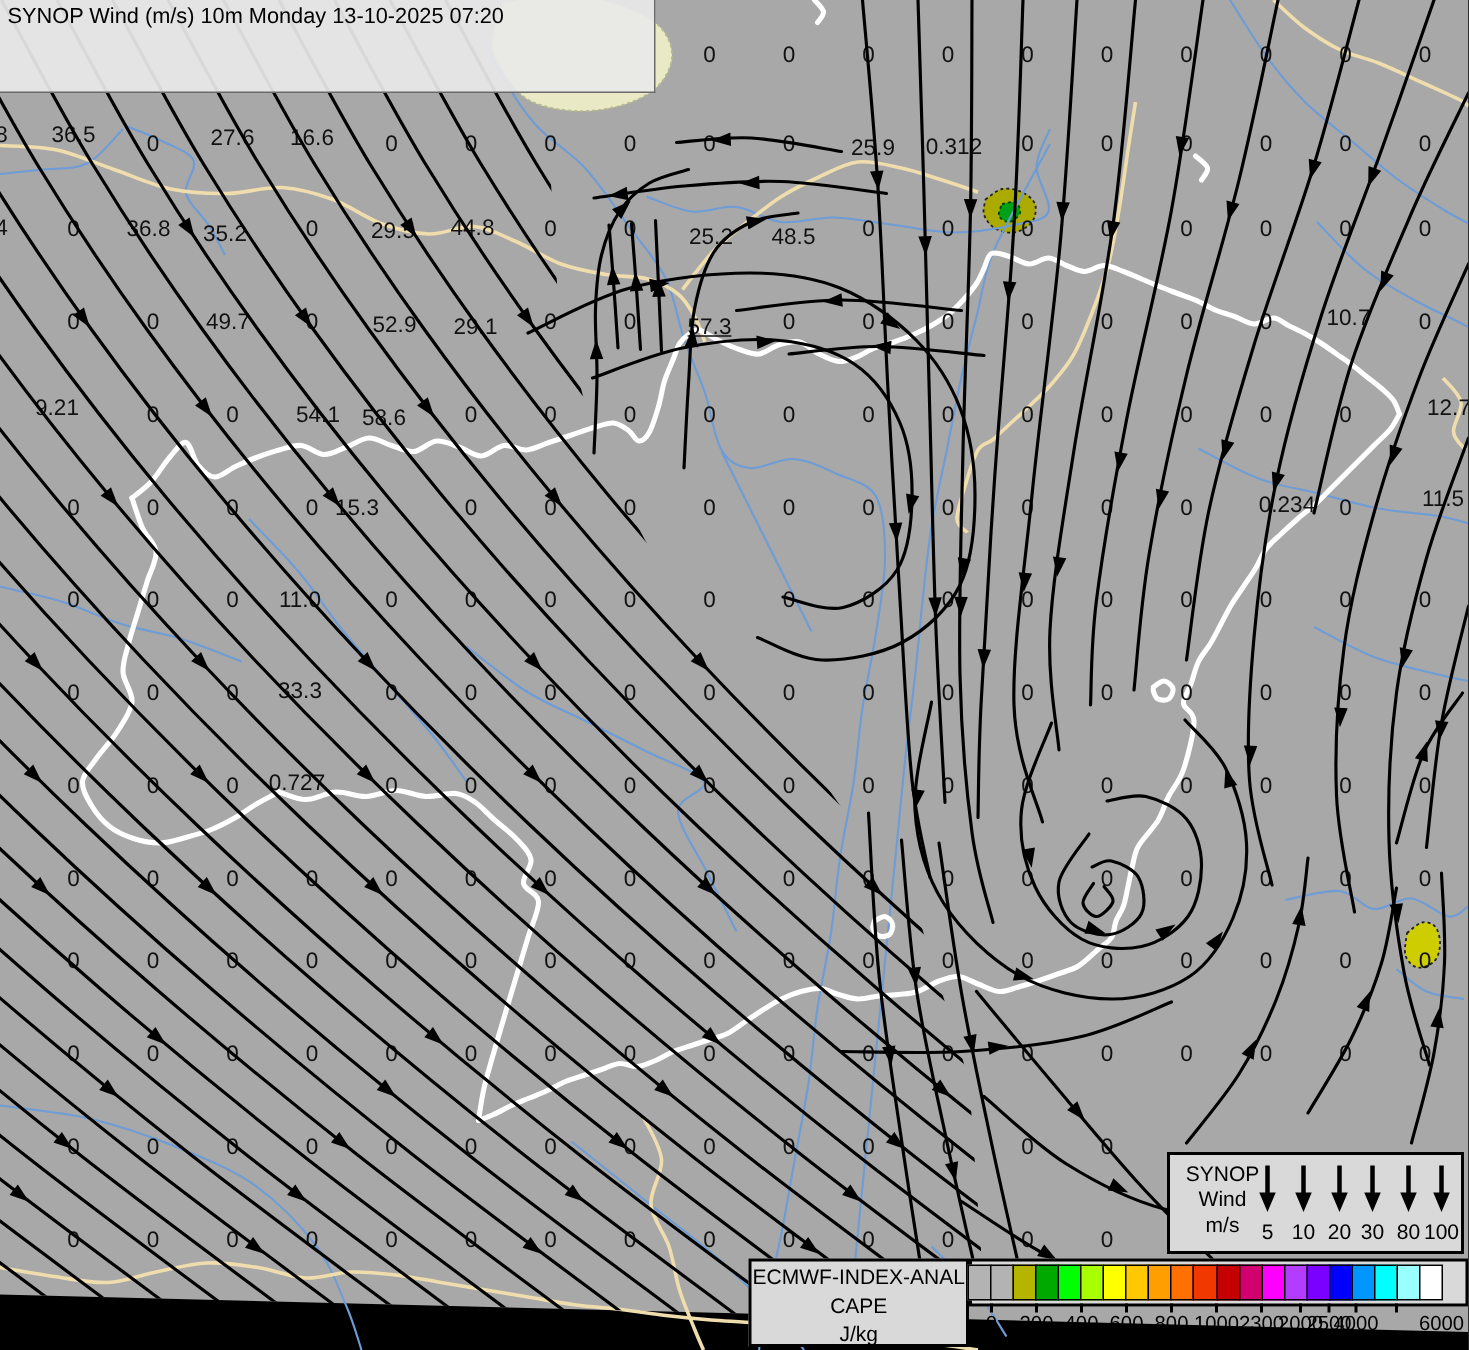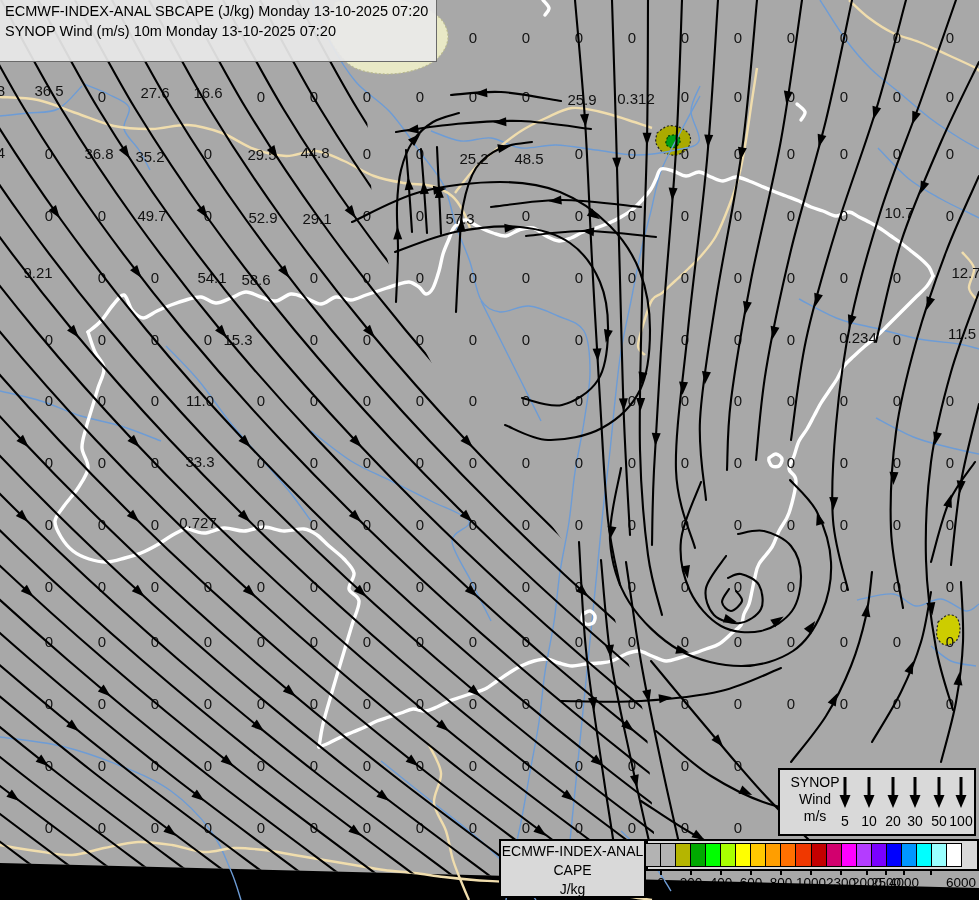--- a/index.html
+++ b/index.html
@@ -301,21 +301,21 @@
       <div class="num" style="left: 636px; top: 98px;">0.312</div>
       <div class="num" style="left: 99px; top: 153px;">36.8</div>
       <div class="num" style="left: 150px; top: 156px;">35.2</div>
       <div class="num" style="left: 262px; top: 154px;">29.5</div>
       <div class="num" style="left: 315px; top: 152px;">44.8</div>
       <div class="num" style="left: 474px; top: 158px;">25.2</div>
       <div class="num" style="left: 529px; top: 158px;">48.5</div>
       <div class="num" style="left: 152px; top: 215px;">49.7</div>
       <div class="num" style="left: 263px; top: 217px;">52.9</div>
       <div class="num" style="left: 317px; top: 218px;">29.1</div>
-      <div class="num" style="left: 460px; top: 218px;">57.3</div>
+      <div class="num" style="left: 473px; top: 218px; text-decoration: underline;">57.3</div>
       <div class="num" style="left: 899px; top: 212px;">10.7</div>
       <div class="num" style="left: 38px; top: 272px;">9.21</div>
       <div class="num" style="left: 212px; top: 277px;">54.1</div>
       <div class="num" style="left: 256px; top: 279px;">58.6</div>
       <div class="num" style="left: 966px; top: 272px;">12.7</div>
       <div class="num" style="left: 238px; top: 339px;">15.3</div>
       <div class="num" style="left: 858px; top: 337px;">0.234</div>
       <div class="num" style="left: 962px; top: 333px;">11.5</div>
       <div class="num" style="left: 200px; top: 400px;">11.0</div>
       <div class="num" style="left: 200px; top: 461px;">33.3</div>
@@ -530,21 +530,20 @@
           <polygon points="-3,-4.5 10,0 -3,4.5" transform="translate(716.7763652078714,739.4057594091832) rotate(49.39870535499554)" fill="#000000"></polygon>
           <path d="M656,731C665.1666666666666,738.5 691,763.5 711,776C731,788.5 753.5,800 776,806C798.5,812 834.3333333333334,811 846,812" fill="none" stroke="#000000" stroke-width="2.1" stroke-linecap="round"></path>
           <polygon points="-3,-4.5 10,0 -3,4.5" transform="translate(743.133783781362,790.8309771298593) rotate(24.775140568831922)" fill="#000000"></polygon>
           <path d="M641,801C651.8333333333334,807.6666666666666 684.3333333333334,831 706,841C727.6666666666666,851 760.1666666666666,857.6666666666666 771,861" fill="none" stroke="#000000" stroke-width="2.1" stroke-linecap="round"></path>
           <polygon points="-3,-4.5 10,0 -3,4.5" transform="translate(696.3135623258963,835.0391152774746) rotate(31.607502246248906)" fill="#000000"></polygon>
         </g>
       </g>
     </svg>
 
   <div id="title-box">
-    <div class="tline">ECMWF-INDEX-ANAL SBCAPE (J/kg) Monday 13-10-2025 07:20</div>
     <div class="tline">SYNOP Wind (m/s) 10m Monday 13-10-2025 07:20</div>
   </div>
 
   <div id="wind-legend" class="panel">
     <div class="wl-title">
       <div>SYNOP</div>
       <div>Wind</div>
       <div>m/s</div>
     </div>
   <svg width="18" height="34" class="wl-arrow" style="left: 56px;">
@@ -564,21 +563,21 @@
       <div class="wl-speed" style="left: 113px;">20</div>
       <svg width="18" height="34" class="wl-arrow" style="left: 126px;">
         <line x1="9" y1="2" x2="9" y2="24" stroke="#000" stroke-width="3"></line>
         <polygon points="9,33 3.5,20 14.5,20" fill="#000"></polygon>
       </svg>
       <div class="wl-speed" style="left: 135px;">30</div>
       <svg width="18" height="34" class="wl-arrow" style="left: 150px;">
         <line x1="9" y1="2" x2="9" y2="24" stroke="#000" stroke-width="3"></line>
         <polygon points="9,33 3.5,20 14.5,20" fill="#000"></polygon>
       </svg>
-      <div class="wl-speed" style="left: 159px;">50</div>
+      <div class="wl-speed" style="left: 159px;">80</div>
       <svg width="18" height="34" class="wl-arrow" style="left: 172px;">
         <line x1="9" y1="2" x2="9" y2="24" stroke="#000" stroke-width="3"></line>
         <polygon points="9,33 3.5,20 14.5,20" fill="#000"></polygon>
       </svg>
       <div class="wl-speed" style="left: 181px;">100</div>
     </div>
 
   <div id="cape-text-panel" class="panel">
     <div>ECMWF-INDEX-ANAL</div>
     <div>CAPE</div>

